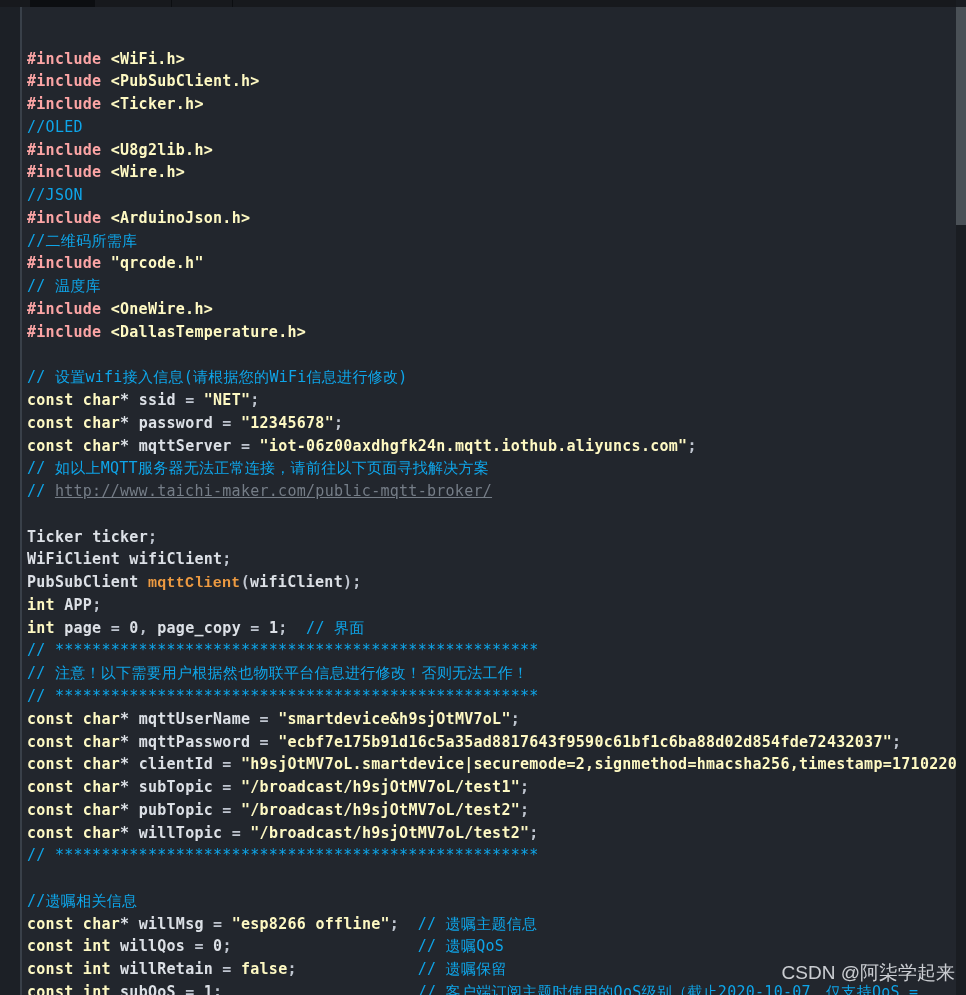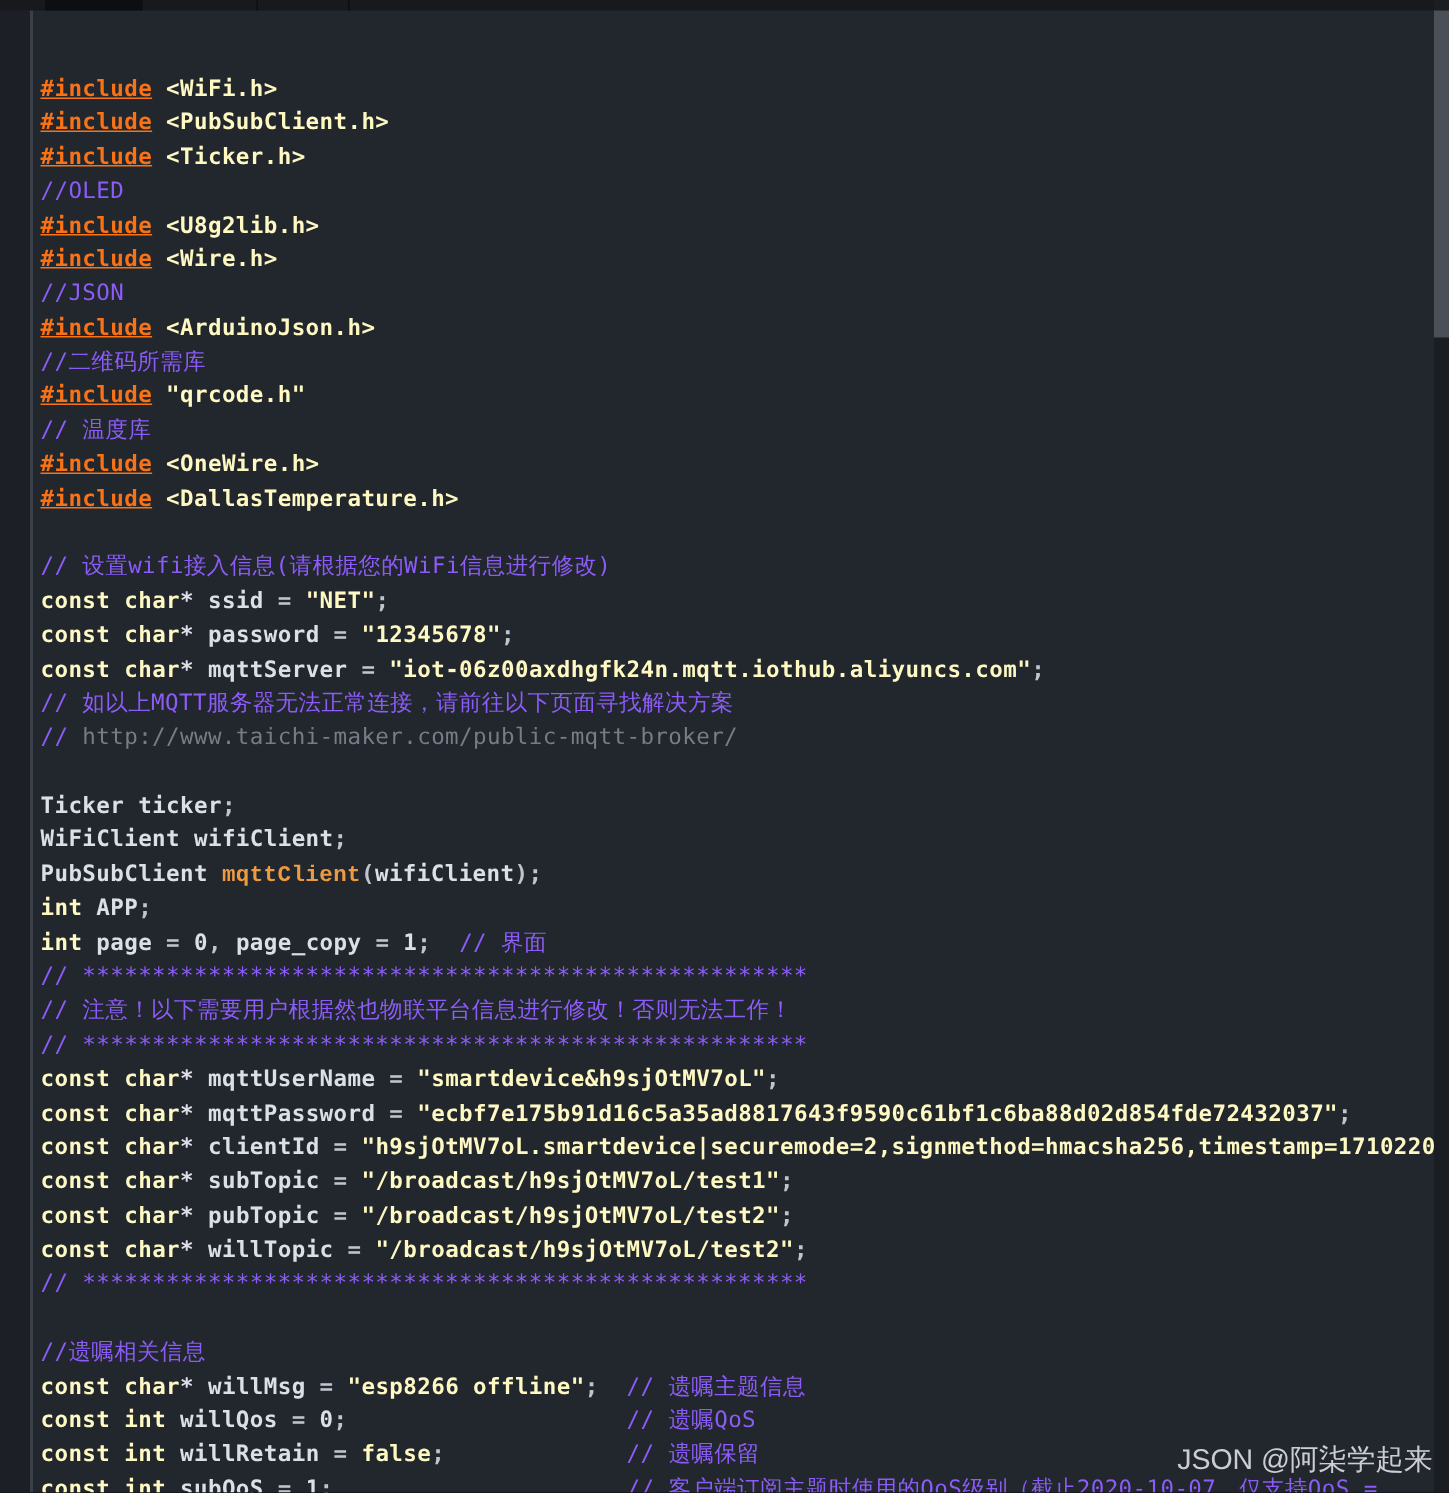--- a/index.html
+++ b/index.html
@@ -32,28 +32,28 @@
   .code {
     position:absolute; top:2px; left:27px; width:939px;
     z-index:1;
     font-size:15px;
     letter-spacing:0.27px;
     line-height:22.77px;
     white-space:pre;
     color:#bfc5cf;
   }
   .line { height:22.77px; white-space:pre; font-weight:600; }
-  .t-pp  { color:#f97316;text-decoration:underline; }
+  .t-pp  { color:#fca5a5; }
   .t-str { color:#fef9c3; }
   .t-kw  { color:#fef9c3; }
   .t-id  { color:#dce0e6; }
   .t-pl  { color:#bfc5cf; }
   .t-fn  { color:#ed9a41;font-family:Liberation Mono, monospace; }
-  .t-cm  { color:#8b5cf6; font-weight:400; }
-  .t-cmu { color:#757d87; font-weight:400; }
+  .t-cm  { color:#0ea5e9; font-weight:400; }
+  .t-cmu { color:#757d87; font-weight:400; text-decoration:underline; }
   
   .scrollbar {
     position:absolute; top:0; right:0; width:10px; height:995px;
     background:#1a1d22; z-index:6;
   }
   .scrollbar-thumb {
     position:absolute; top:7px; left:0; width:10px; height:218px;
     background:#4a5056;
   }
   
@@ -79,15 +79,15 @@
   <div class="gutter-rule"></div>
 
   <div class="code">
     <div><div class="line"><span class="t-pp">#include</span><span class="t-pl"> </span><span class="t-str">&lt;WiFi.h&gt;</span></div><div class="line"><span class="t-pp">#include</span><span class="t-pl"> </span><span class="t-str">&lt;PubSubClient.h&gt;</span></div><div class="line"><span class="t-pp">#include</span><span class="t-pl"> </span><span class="t-str">&lt;Ticker.h&gt;</span></div><div class="line"><span class="t-cm">//OLED</span></div><div class="line"><span class="t-pp">#include</span><span class="t-pl"> </span><span class="t-str">&lt;U8g2lib.h&gt;</span></div><div class="line"><span class="t-pp">#include</span><span class="t-pl"> </span><span class="t-str">&lt;Wire.h&gt;</span></div><div class="line"><span class="t-cm">//JSON</span></div><div class="line"><span class="t-pp">#include</span><span class="t-pl"> </span><span class="t-str">&lt;ArduinoJson.h&gt;</span></div><div class="line"><span class="t-cm">//二维码所需库</span></div><div class="line"><span class="t-pp">#include</span><span class="t-pl"> </span><span class="t-str">"qrcode.h"</span></div><div class="line"><span class="t-cm">// 温度库</span></div><div class="line"><span class="t-pp">#include</span><span class="t-pl"> </span><span class="t-str">&lt;OneWire.h&gt;</span></div><div class="line"><span class="t-pp">#include</span><span class="t-pl"> </span><span class="t-str">&lt;DallasTemperature.h&gt;</span></div><div class="line"> </div><div class="line"><span class="t-cm">// 设置wifi接入信息(请根据您的WiFi信息进行修改)</span></div><div class="line"><span class="t-kw">const</span><span class="t-pl"> </span><span class="t-kw">char</span><span class="t-id">*</span><span class="t-pl"> </span><span class="t-id">ssid</span><span class="t-pl"> = </span><span class="t-str">"NET"</span><span class="t-pl">;</span></div><div class="line"><span class="t-kw">const</span><span class="t-pl"> </span><span class="t-kw">char</span><span class="t-id">*</span><span class="t-pl"> </span><span class="t-id">password</span><span class="t-pl"> = </span><span class="t-str">"12345678"</span><span class="t-pl">;</span></div><div class="line"><span class="t-kw">const</span><span class="t-pl"> </span><span class="t-kw">char</span><span class="t-id">*</span><span class="t-pl"> </span><span class="t-id">mqttServer</span><span class="t-pl"> = </span><span class="t-str">"iot-06z00axdhgfk24n.mqtt.iothub.aliyuncs.com"</span><span class="t-pl">;</span></div><div class="line"><span class="t-cm">// 如以上MQTT服务器无法正常连接，请前往以下页面寻找解决方案</span></div><div class="line"><span class="t-cm">// </span><span class="t-cmu">http://www.taichi-maker.com/public-mqtt-broker/</span></div><div class="line"> </div><div class="line"><span class="t-id">Ticker</span><span class="t-pl"> </span><span class="t-id">ticker</span><span class="t-pl">;</span></div><div class="line"><span class="t-id">WiFiClient</span><span class="t-pl"> </span><span class="t-id">wifiClient</span><span class="t-pl">;</span></div><div class="line"><span class="t-id">PubSubClient</span><span class="t-pl"> </span><span class="t-fn">mqttClient</span><span class="t-pl">(</span><span class="t-id">wifiClient</span><span class="t-pl">);</span></div><div class="line"><span class="t-kw">int</span><span class="t-pl"> </span><span class="t-id">APP</span><span class="t-pl">;</span></div><div class="line"><span class="t-kw">int</span><span class="t-pl"> </span><span class="t-id">page</span><span class="t-pl"> = </span><span class="t-id">0</span><span class="t-pl">, </span><span class="t-id">page_copy</span><span class="t-pl"> = </span><span class="t-id">1</span><span class="t-pl">;  </span><span class="t-cm">// 界面</span></div><div class="line"><span class="t-cm">// ****************************************************</span></div><div class="line"><span class="t-cm">// 注意！以下需要用户根据然也物联平台信息进行修改！否则无法工作！</span></div><div class="line"><span class="t-cm">// ****************************************************</span></div><div class="line"><span class="t-kw">const</span><span class="t-pl"> </span><span class="t-kw">char</span><span class="t-id">*</span><span class="t-pl"> </span><span class="t-id">mqttUserName</span><span class="t-pl"> = </span><span class="t-str">"smartdevice&amp;h9sjOtMV7oL"</span><span class="t-pl">;</span></div><div class="line"><span class="t-kw">const</span><span class="t-pl"> </span><span class="t-kw">char</span><span class="t-id">*</span><span class="t-pl"> </span><span class="t-id">mqttPassword</span><span class="t-pl"> = </span><span class="t-str">"ecbf7e175b91d16c5a35ad8817643f9590c61bf1c6ba88d02d854fde72432037"</span><span class="t-pl">;</span></div><div class="line"><span class="t-kw">const</span><span class="t-pl"> </span><span class="t-kw">char</span><span class="t-id">*</span><span class="t-pl"> </span><span class="t-id">clientId</span><span class="t-pl"> = </span><span class="t-str">"h9sjOtMV7oL.smartdevice|securemode=2,signmethod=hmacsha256,timestamp=17102208388</span></div><div class="line"><span class="t-kw">const</span><span class="t-pl"> </span><span class="t-kw">char</span><span class="t-id">*</span><span class="t-pl"> </span><span class="t-id">subTopic</span><span class="t-pl"> = </span><span class="t-str">"/broadcast/h9sjOtMV7oL/test1"</span><span class="t-pl">;</span></div><div class="line"><span class="t-kw">const</span><span class="t-pl"> </span><span class="t-kw">char</span><span class="t-id">*</span><span class="t-pl"> </span><span class="t-id">pubTopic</span><span class="t-pl"> = </span><span class="t-str">"/broadcast/h9sjOtMV7oL/test2"</span><span class="t-pl">;</span></div><div class="line"><span class="t-kw">const</span><span class="t-pl"> </span><span class="t-kw">char</span><span class="t-id">*</span><span class="t-pl"> </span><span class="t-id">willTopic</span><span class="t-pl"> = </span><span class="t-str">"/broadcast/h9sjOtMV7oL/test2"</span><span class="t-pl">;</span></div><div class="line"><span class="t-cm">// ****************************************************</span></div><div class="line"> </div><div class="line"><span class="t-cm">//遗嘱相关信息</span></div><div class="line"><span class="t-kw">const</span><span class="t-pl"> </span><span class="t-kw">char</span><span class="t-id">*</span><span class="t-pl"> </span><span class="t-id">willMsg</span><span class="t-pl"> = </span><span class="t-str">"esp8266 offline"</span><span class="t-pl">;  </span><span class="t-cm">// 遗嘱主题信息</span></div><div class="line"><span class="t-kw">const</span><span class="t-pl"> </span><span class="t-kw">int</span><span class="t-pl"> </span><span class="t-id">willQos</span><span class="t-pl"> = </span><span class="t-id">0</span><span class="t-pl">;                    </span><span class="t-cm">// 遗嘱QoS</span></div><div class="line"><span class="t-kw">const</span><span class="t-pl"> </span><span class="t-kw">int</span><span class="t-pl"> </span><span class="t-id">willRetain</span><span class="t-pl"> = </span><span class="t-kw">false</span><span class="t-pl">;             </span><span class="t-cm">// 遗嘱保留</span></div><div class="line"><span class="t-kw">const</span><span class="t-pl"> </span><span class="t-kw">int</span><span class="t-pl"> </span><span class="t-id">subQoS</span><span class="t-pl"> = </span><span class="t-id">1</span><span class="t-pl">;                     </span><span class="t-cm">// 客户端订阅主题时使用的QoS级别（截止2020-10-07，仅支持QoS =</span></div></div>
   </div>
 
   <div class="scrollbar">
     <div class="scrollbar-thumb"></div>
   </div>
 
-  <div class="watermark">JSON @阿柒学起来</div>
+  <div class="watermark">CSDN @阿柒学起来</div>
 
 </div>
 
 </body></html>

